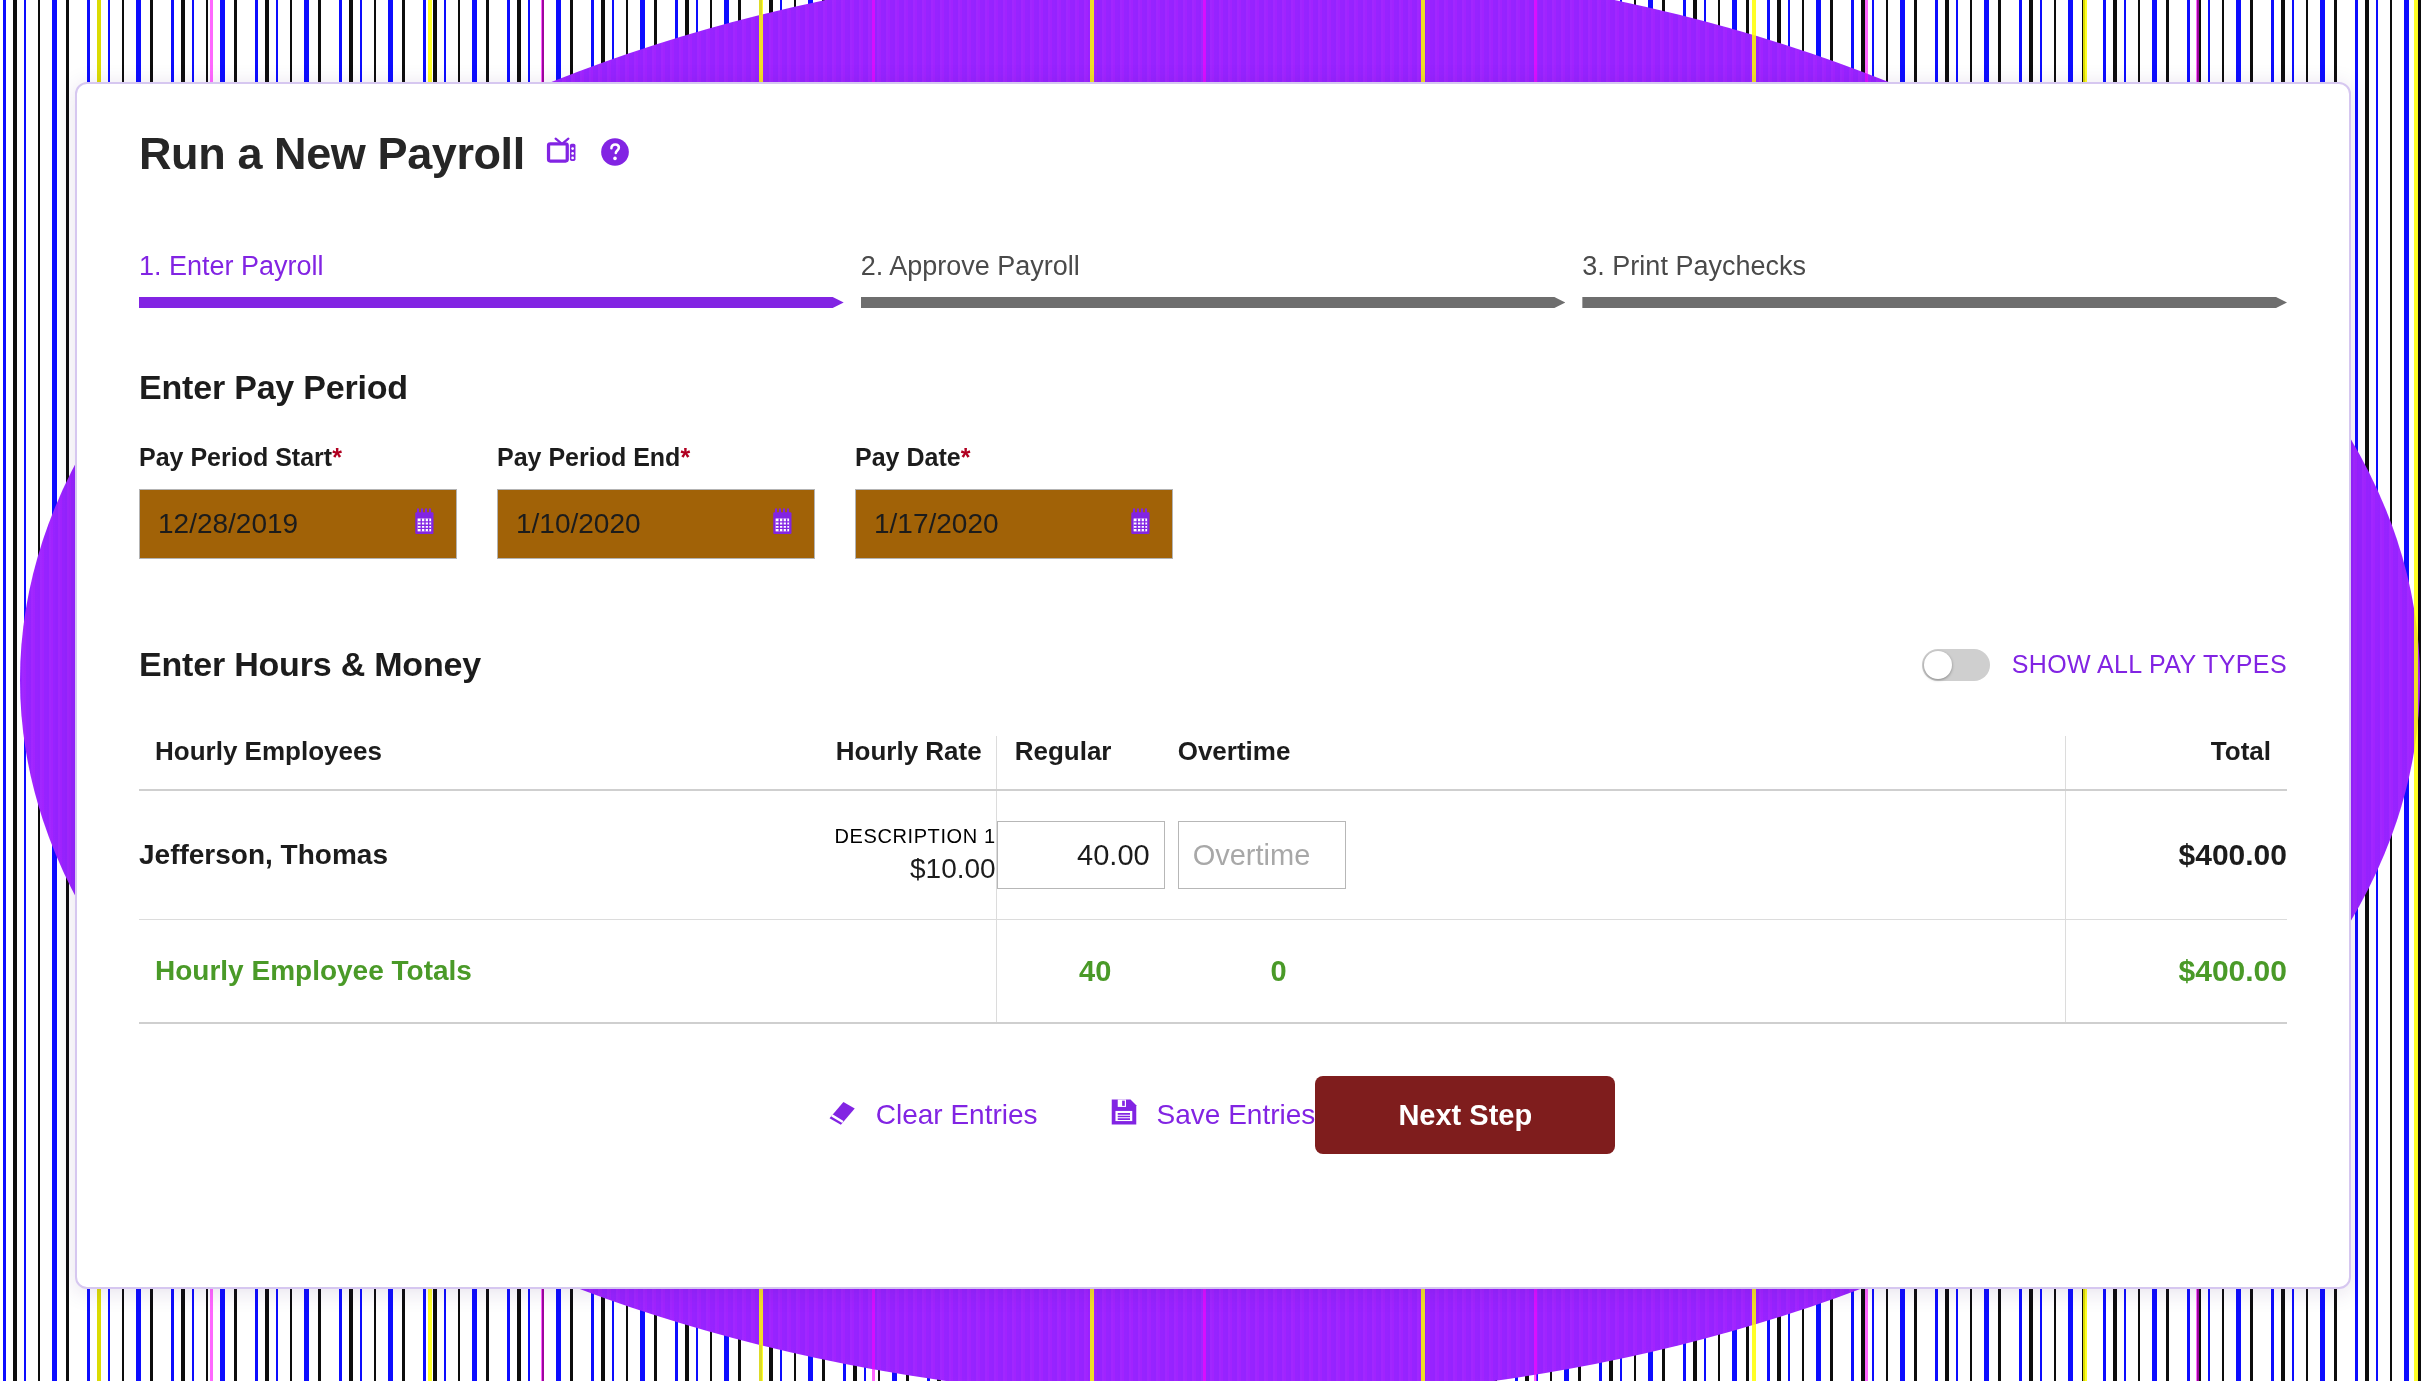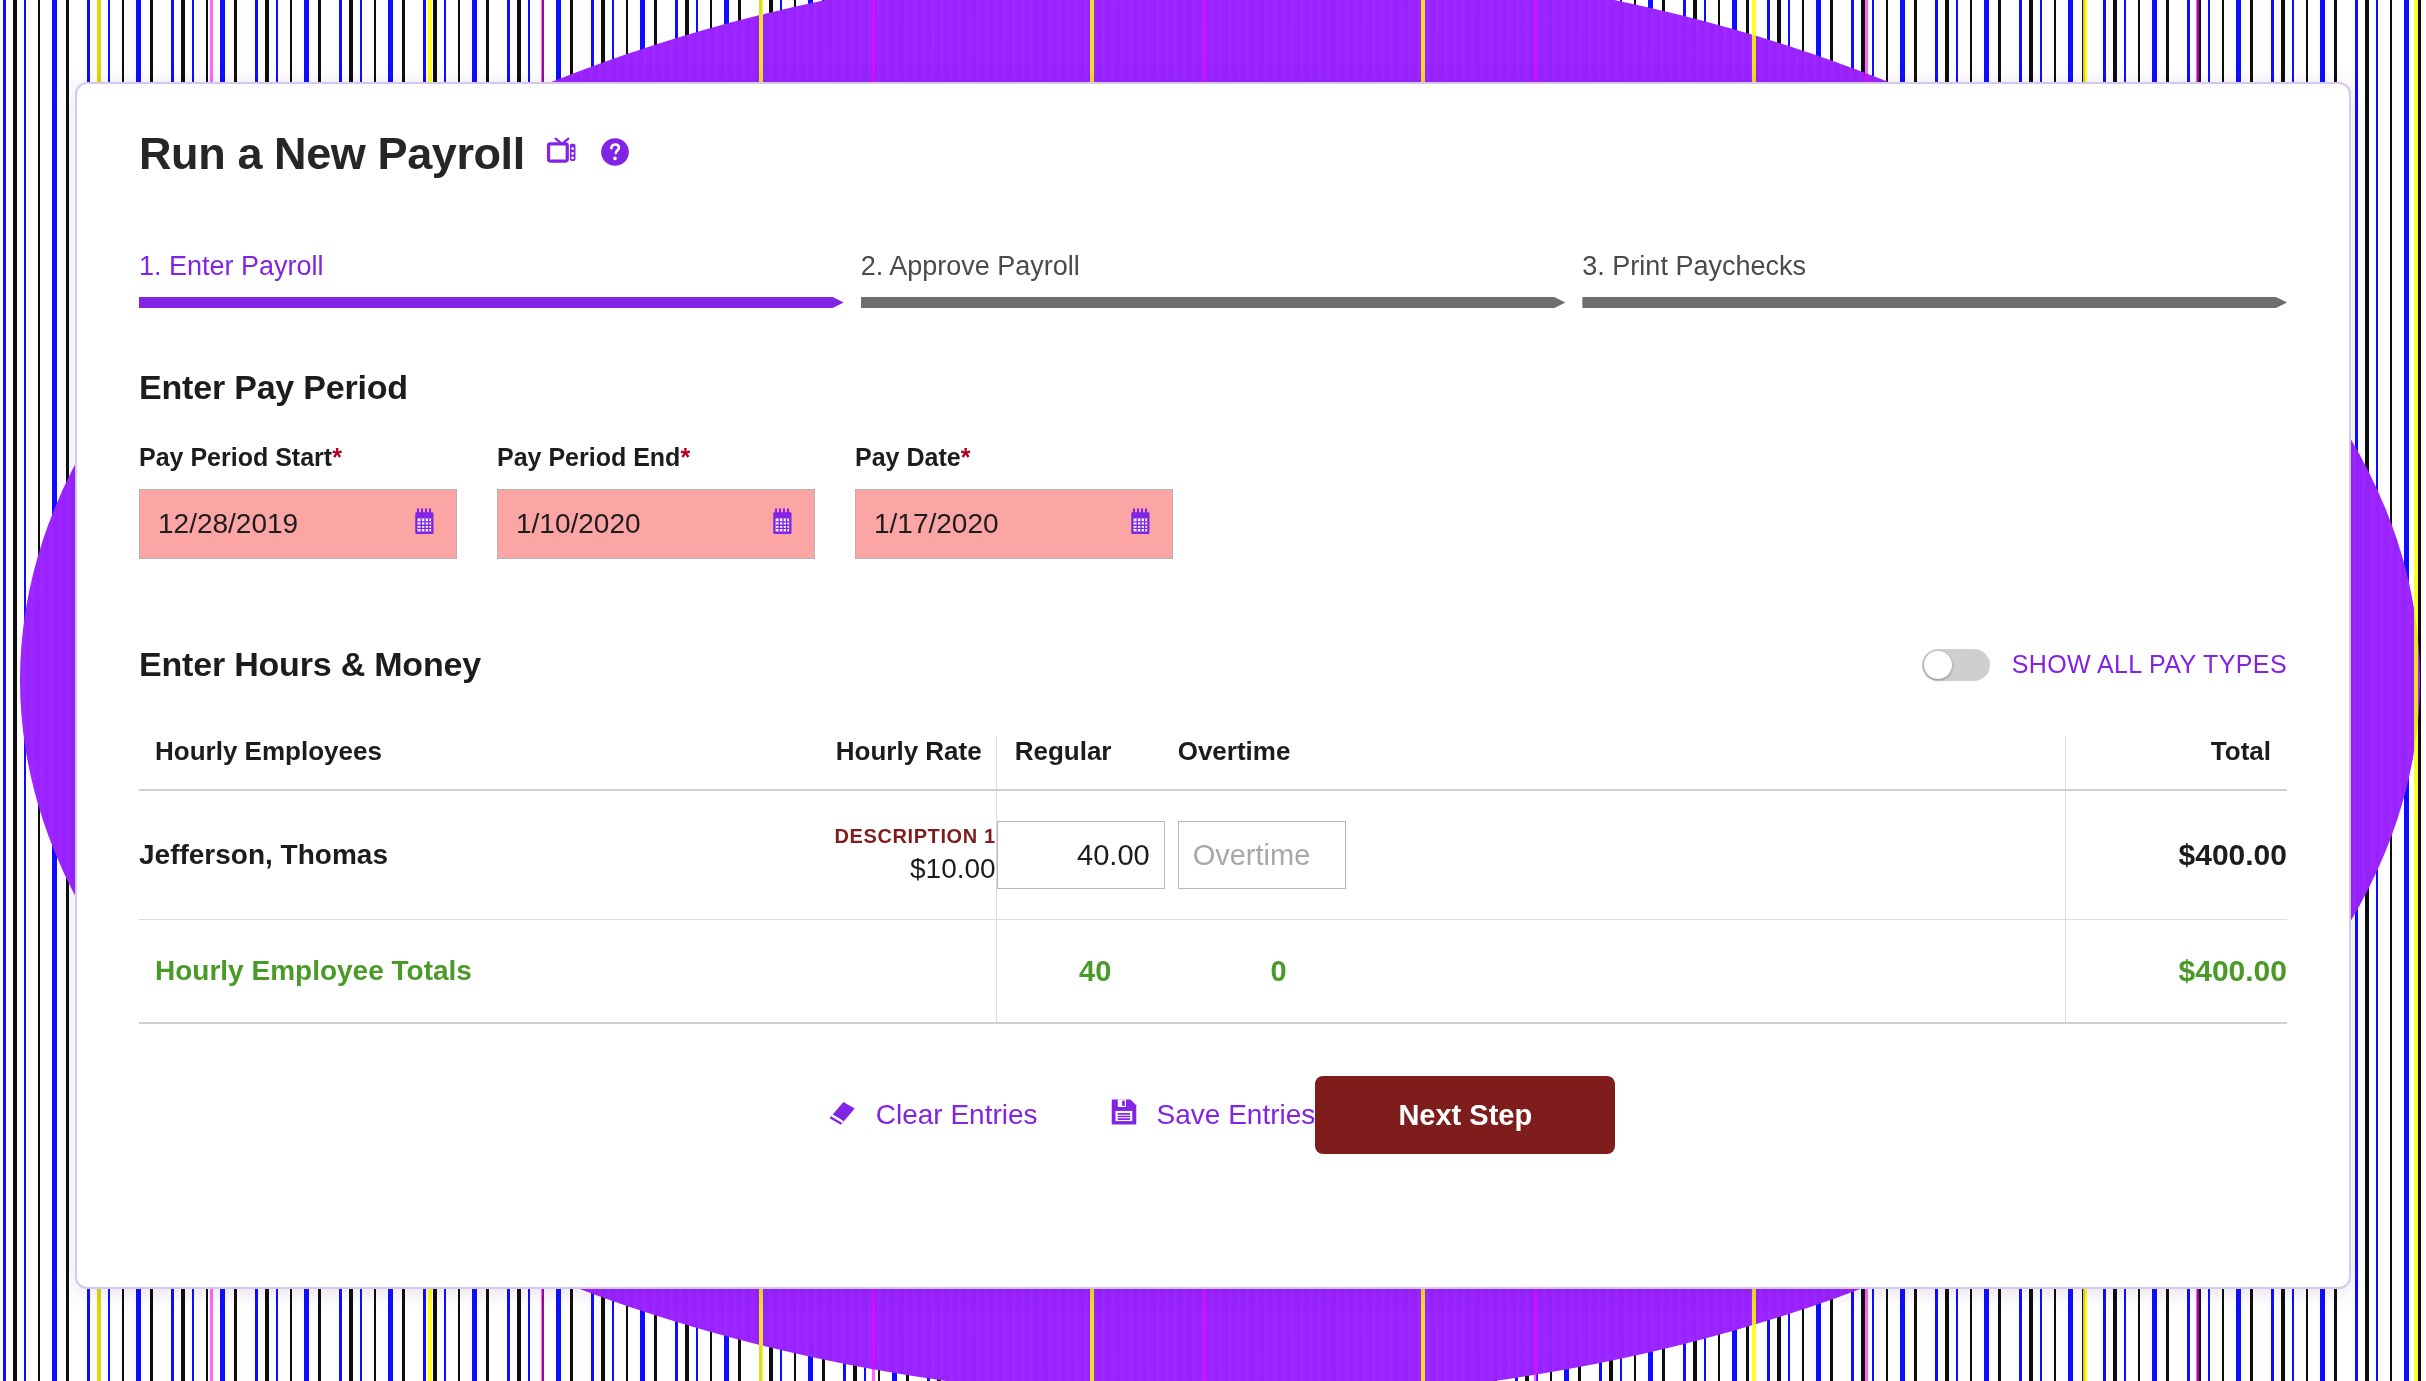--- a/index.html
+++ b/index.html
@@ -119,21 +119,21 @@
   .date-row { display: flex; gap: 40px; margin-bottom: 86px; }
   .date-field { width: 318px; }
   .date-label {
     font-size: 25px; font-weight: bold; color: #1c1c1c;
     margin-bottom: 17px;
   }
   .req { color: #b00020; }
   .date-box {
     height: 70px;
     border: 1px solid #b3b3b3;
-    background: #fca5a5;
+    background: #a16207;
     display: flex; align-items: center;
     padding: 0 16px 1px 18px;
     justify-content: space-between;
   }
   .date-value { font-size: 28px; color: #1c1c1c; }
   .cal-icon { display: block; }
 
   
   .hours-head {
     display: flex; align-items: center; justify-content: space-between;
@@ -172,21 +172,21 @@
               border-left: 1px solid #dcdcdc; }
 
   .tbl td {
     padding: 30px 0;
     border-bottom: 1px solid #dcdcdc;
     vertical-align: middle;
   }
   .td-emp { font-size: 28px; font-weight: bold; color: #1c1c1c; padding-left: 16px; }
   .td-rate { text-align: right; padding-right: 14px; }
   .rate-desc {
-    font-size: 20px; font-weight: bold; color: #7f1d1d;
+    font-size: 20px; font-weight: normal; color: #000000;
     letter-spacing: 0.6px; margin-bottom: 5px;
   }
   .rate-amt { font-size: 28px; color: #1c1c1c; }
   .td-reg { border-left: 1px solid #dcdcdc; padding-left: 18px; }
   .num-input {
     width: 168px; height: 68px;
     border: 1px solid #b7b7b7; background: #fff;
     font-size: 29px; color: #1c1c1c;
     text-align: right; padding: 0 14px;
     font-family: "Liberation Sans", sans-serif;

